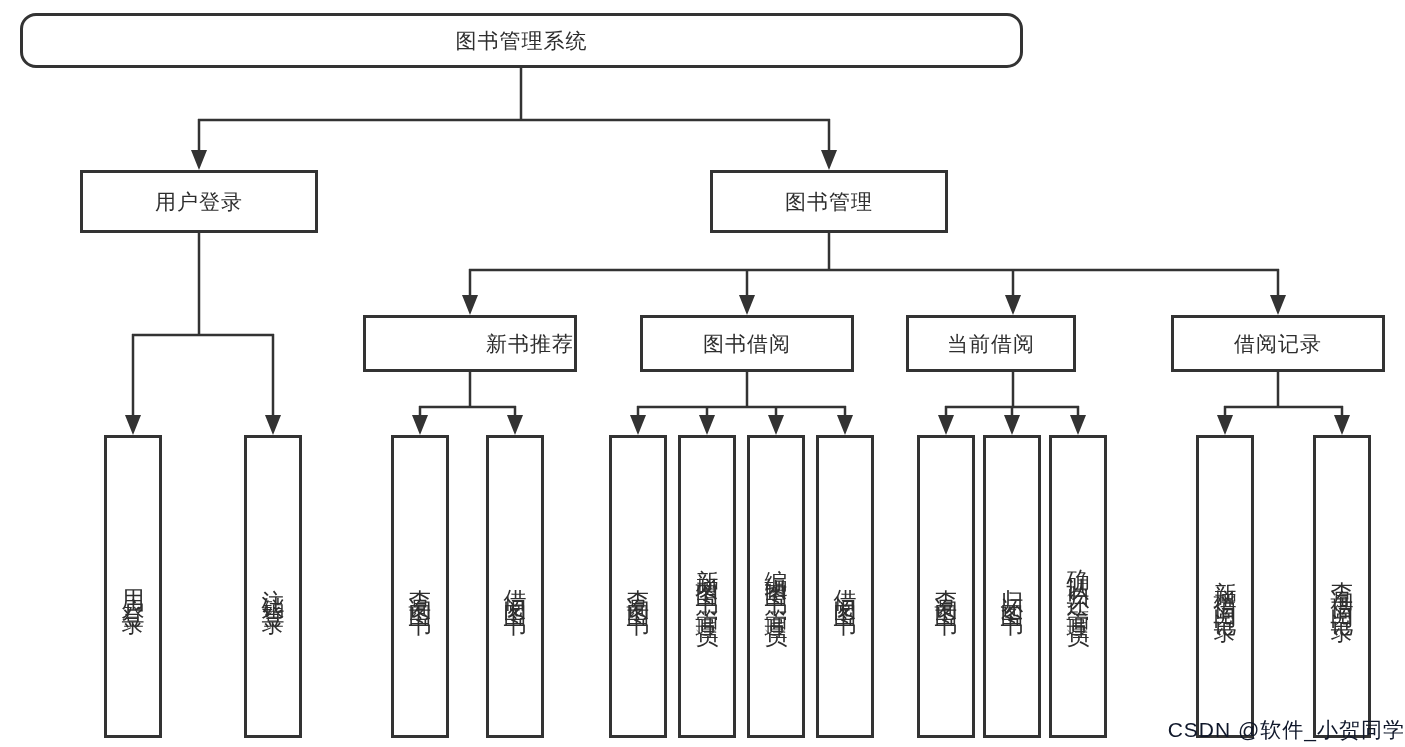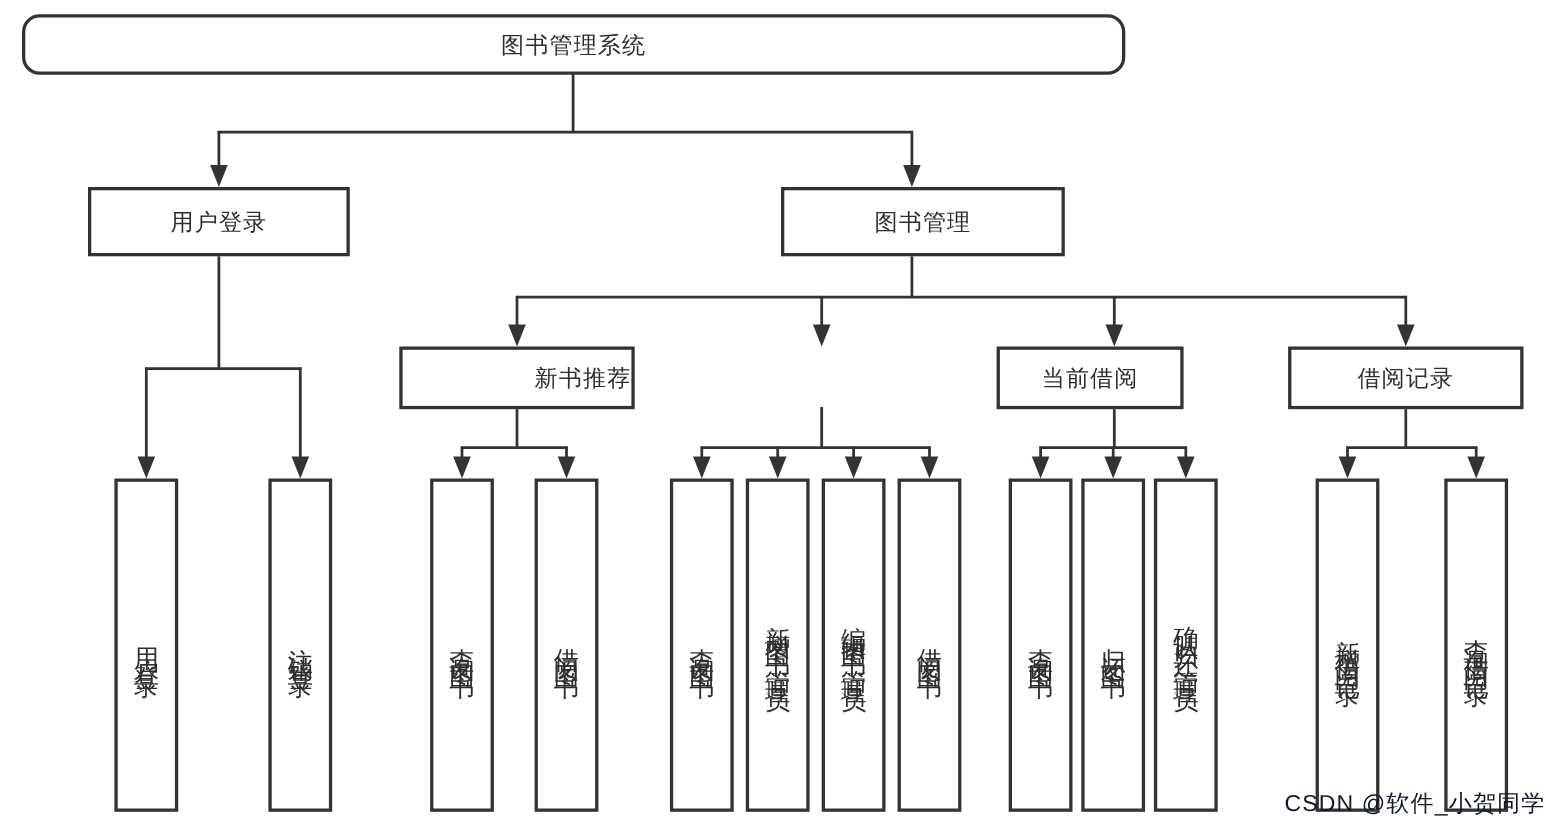--- a/index.html
+++ b/index.html
@@ -116,26 +116,29 @@
     </g>
   </svg>
 
   <div class="box h" style="left:20px; top:13px; width:1003px; height:55px;border-radius:16px;">
     <span>图书管理系统</span>
   </div>
 
   <div class="box h" style="left:80px; top:170px; width:238px; height:63px;">
     <span>用户登录</span>
   </div>
-  <div class="box h" style="left:710px; top:170px; width:258px; height:63px;">
+  <div class="box h" style="left:710px; top:170px; width:238px; height:63px;">
     <span>图书管理</span>
   </div>
 
   <div class="box h" style="left:363px; top:315px; width:214px; height:57px;justify-content:flex-end;">
     <span>新书推荐</span>
+  </div>
+  <div class="box h" style="left:640px; top:315px; width:214px; height:57px;">
+    <span>图书借阅</span>
   </div>
   <div class="box h" style="left:906px; top:315px; width:170px; height:57px;">
     <span>当前借阅</span>
   </div>
   <div class="box h" style="left:1171px; top:315px; width:214px; height:57px;">
     <span>借阅记录</span>
   </div>
 
   <div class="box v" style="left:104px; top:435px; width:58px; height:303px;">
     <span>用户登录</span>

